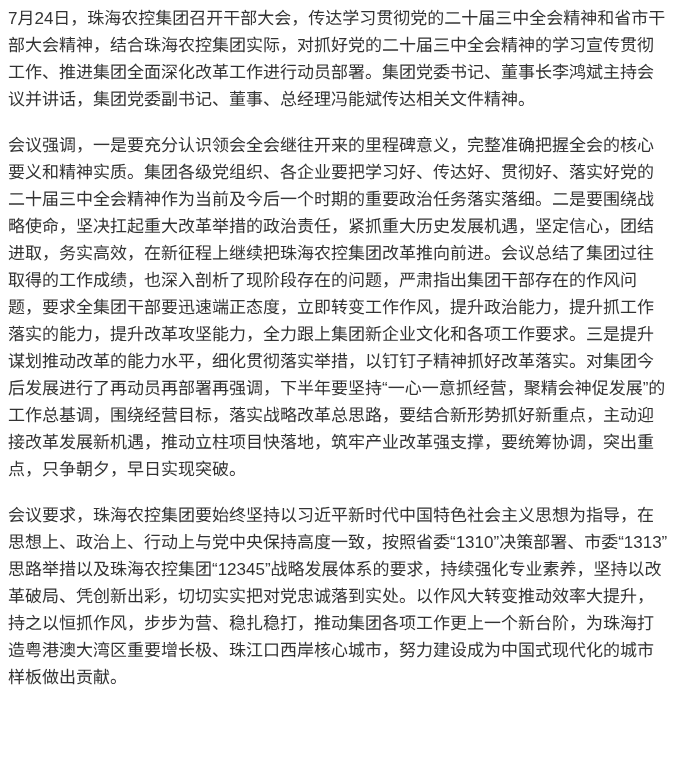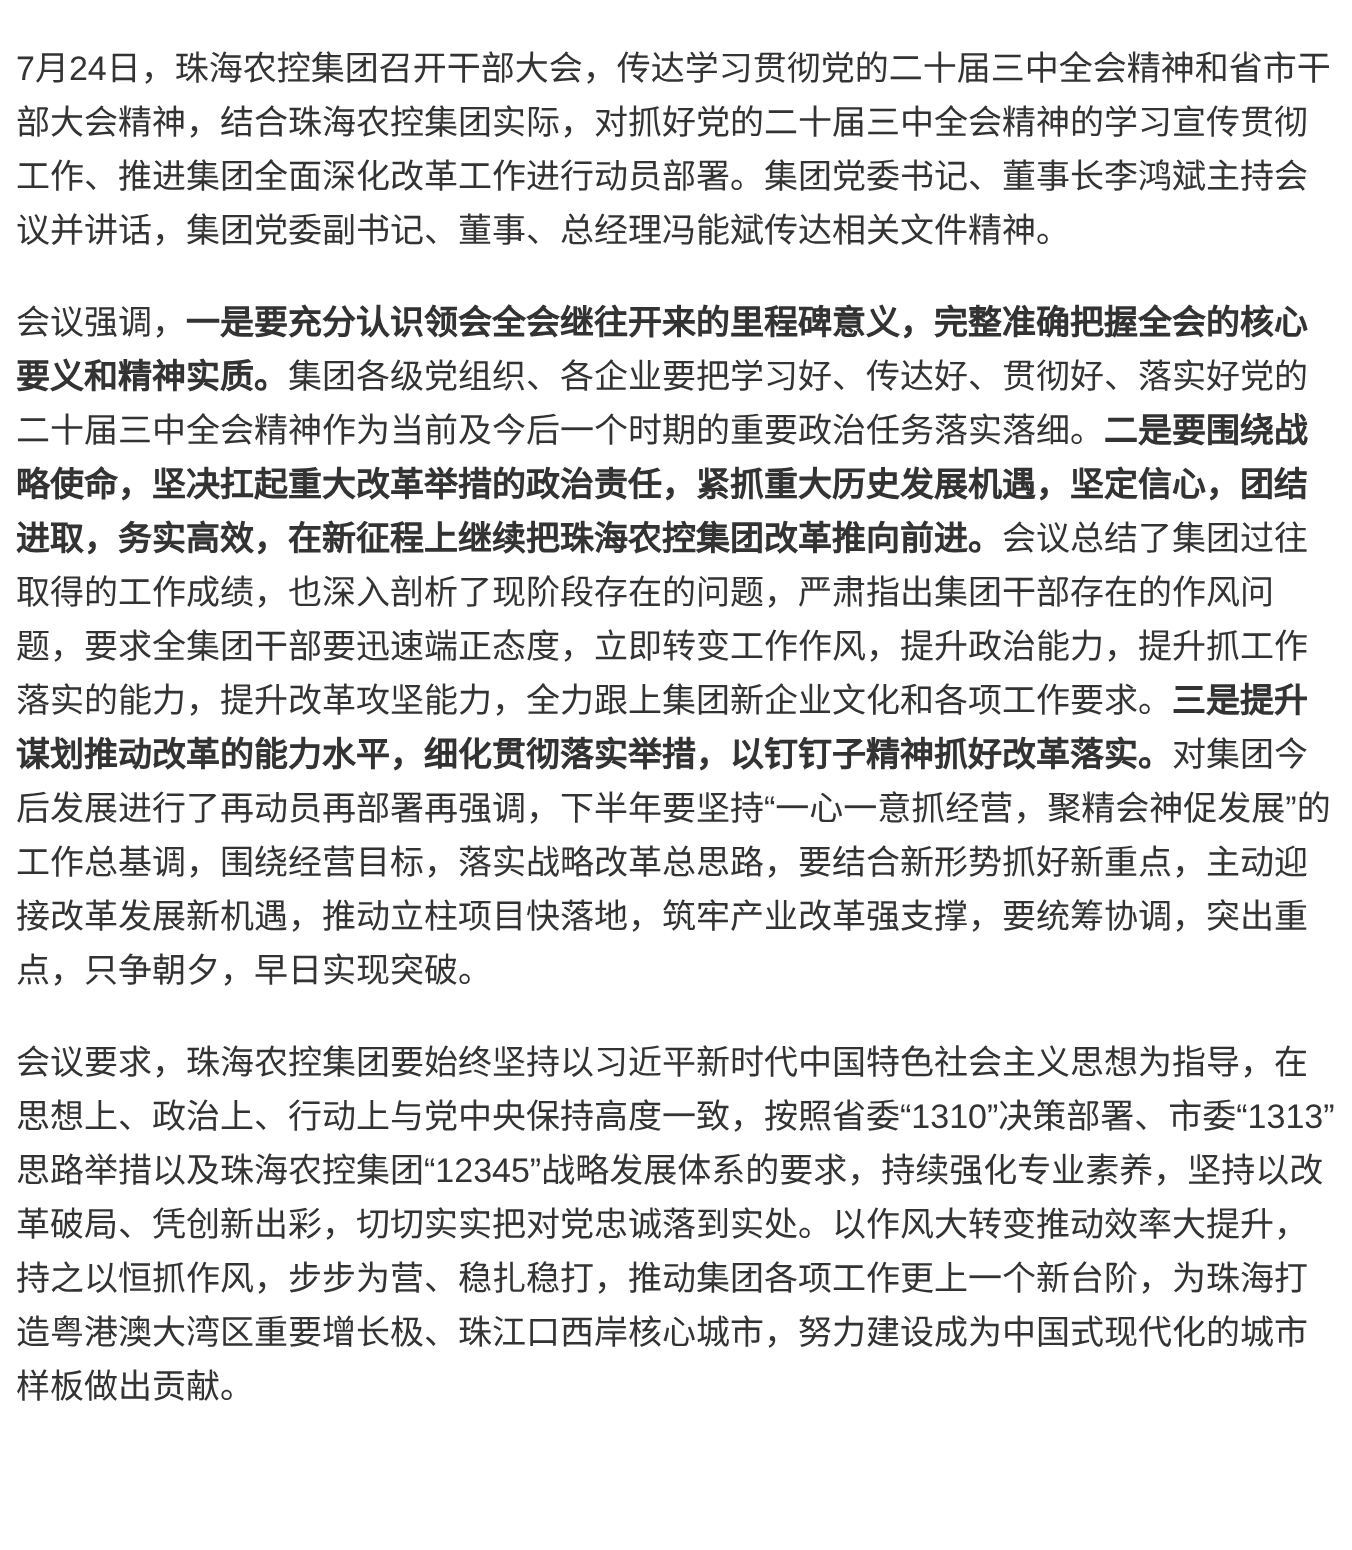--- a/index.html
+++ b/index.html
@@ -14,28 +14,28 @@
     box-sizing: border-box;
   }
   .article {
     padding: 5px 8px 10px 8px;
     font-size: 17px;
     line-height: 27px;
     color: #333333;
     text-align: left;
   }
   .para {
-    margin: 16px 0 19px 0;
+    margin: 0 0 19px 0;
     word-break: break-all;
   }
   .para:last-child {
     margin-bottom: 0;
   }
   .para strong {
-    font-weight: bold;
+    font-weight: normal;
     color: inherit;
   }
 </style>
 </head>
 <body style="background: rgb(255, 255, 255);">
 
 <div class="article" style="color: rgb(51, 51, 51);">
     <p class="para"><span>7月24日，珠海农控集团召开干部大会，传达学习贯彻党的二十届三中全会精神和省市干部大会精神，结合珠海农控集团实际，对抓好党的二十届三中全会精神的学习宣传贯彻工作、推进集团全面深化改革工作进行动员部署。集团党委书记、董事长李鸿斌主持会议并讲话，集团党委副书记、董事、总经理冯能斌传达相关文件精神。</span></p>
     <p class="para"><span>会议强调，</span><strong>一是要充分认识领会全会继往开来的里程碑意义，完整准确把握全会的核心要义和精神实质。</strong><span>集团各级党组织、各企业要把学习好、传达好、贯彻好、落实好党的二十届三中全会精神作为当前及今后一个时期的重要政治任务落实落细。</span><strong>二是要围绕战略使命，坚决扛起重大改革举措的政治责任，紧抓重大历史发展机遇，坚定信心，团结进取，务实高效，在新征程上继续把珠海农控集团改革推向前进。</strong><span>会议总结了集团过往取得的工作成绩，也深入剖析了现阶段存在的问题，严肃指出集团干部存在的作风问题，要求全集团干部要迅速端正态度，立即转变工作作风，提升政治能力，提升抓工作落实的能力，提升改革攻坚能力，全力跟上集团新企业文化和各项工作要求。</span><strong>三是提升谋划推动改革的能力水平，细化贯彻落实举措，以钉钉子精神抓好改革落实。</strong><span>对集团今后发展进行了再动员再部署再强调，下半年要坚持“一心一意抓经营，聚精会神促发展”的工作总基调，围绕经营目标，落实战略改革总思路，要结合新形势抓好新重点，主动迎接改革发展新机遇，推动立柱项目快落地，筑牢产业改革强支撑，要统筹协调，突出重点，只争朝夕，早日实现突破。</span></p>
     <p class="para"><span>会议要求，珠海农控集团要始终坚持以习近平新时代中国特色社会主义思想为指导，在思想上、政治上、行动上与党中央保持高度一致，按照省委“1310”决策部署、市委“1313”思路举措以及珠海农控集团“12345”战略发展体系的要求，持续强化专业素养，坚持以改革破局、凭创新出彩，切切实实把对党忠诚落到实处。以作风大转变推动效率大提升，持之以恒抓作风，步步为营、稳扎稳打，推动集团各项工作更上一个新台阶，为珠海打造粤港澳大湾区重要增长极、珠江口西岸核心城市，努力建设成为中国式现代化的城市样板做出贡献。</span></p>

